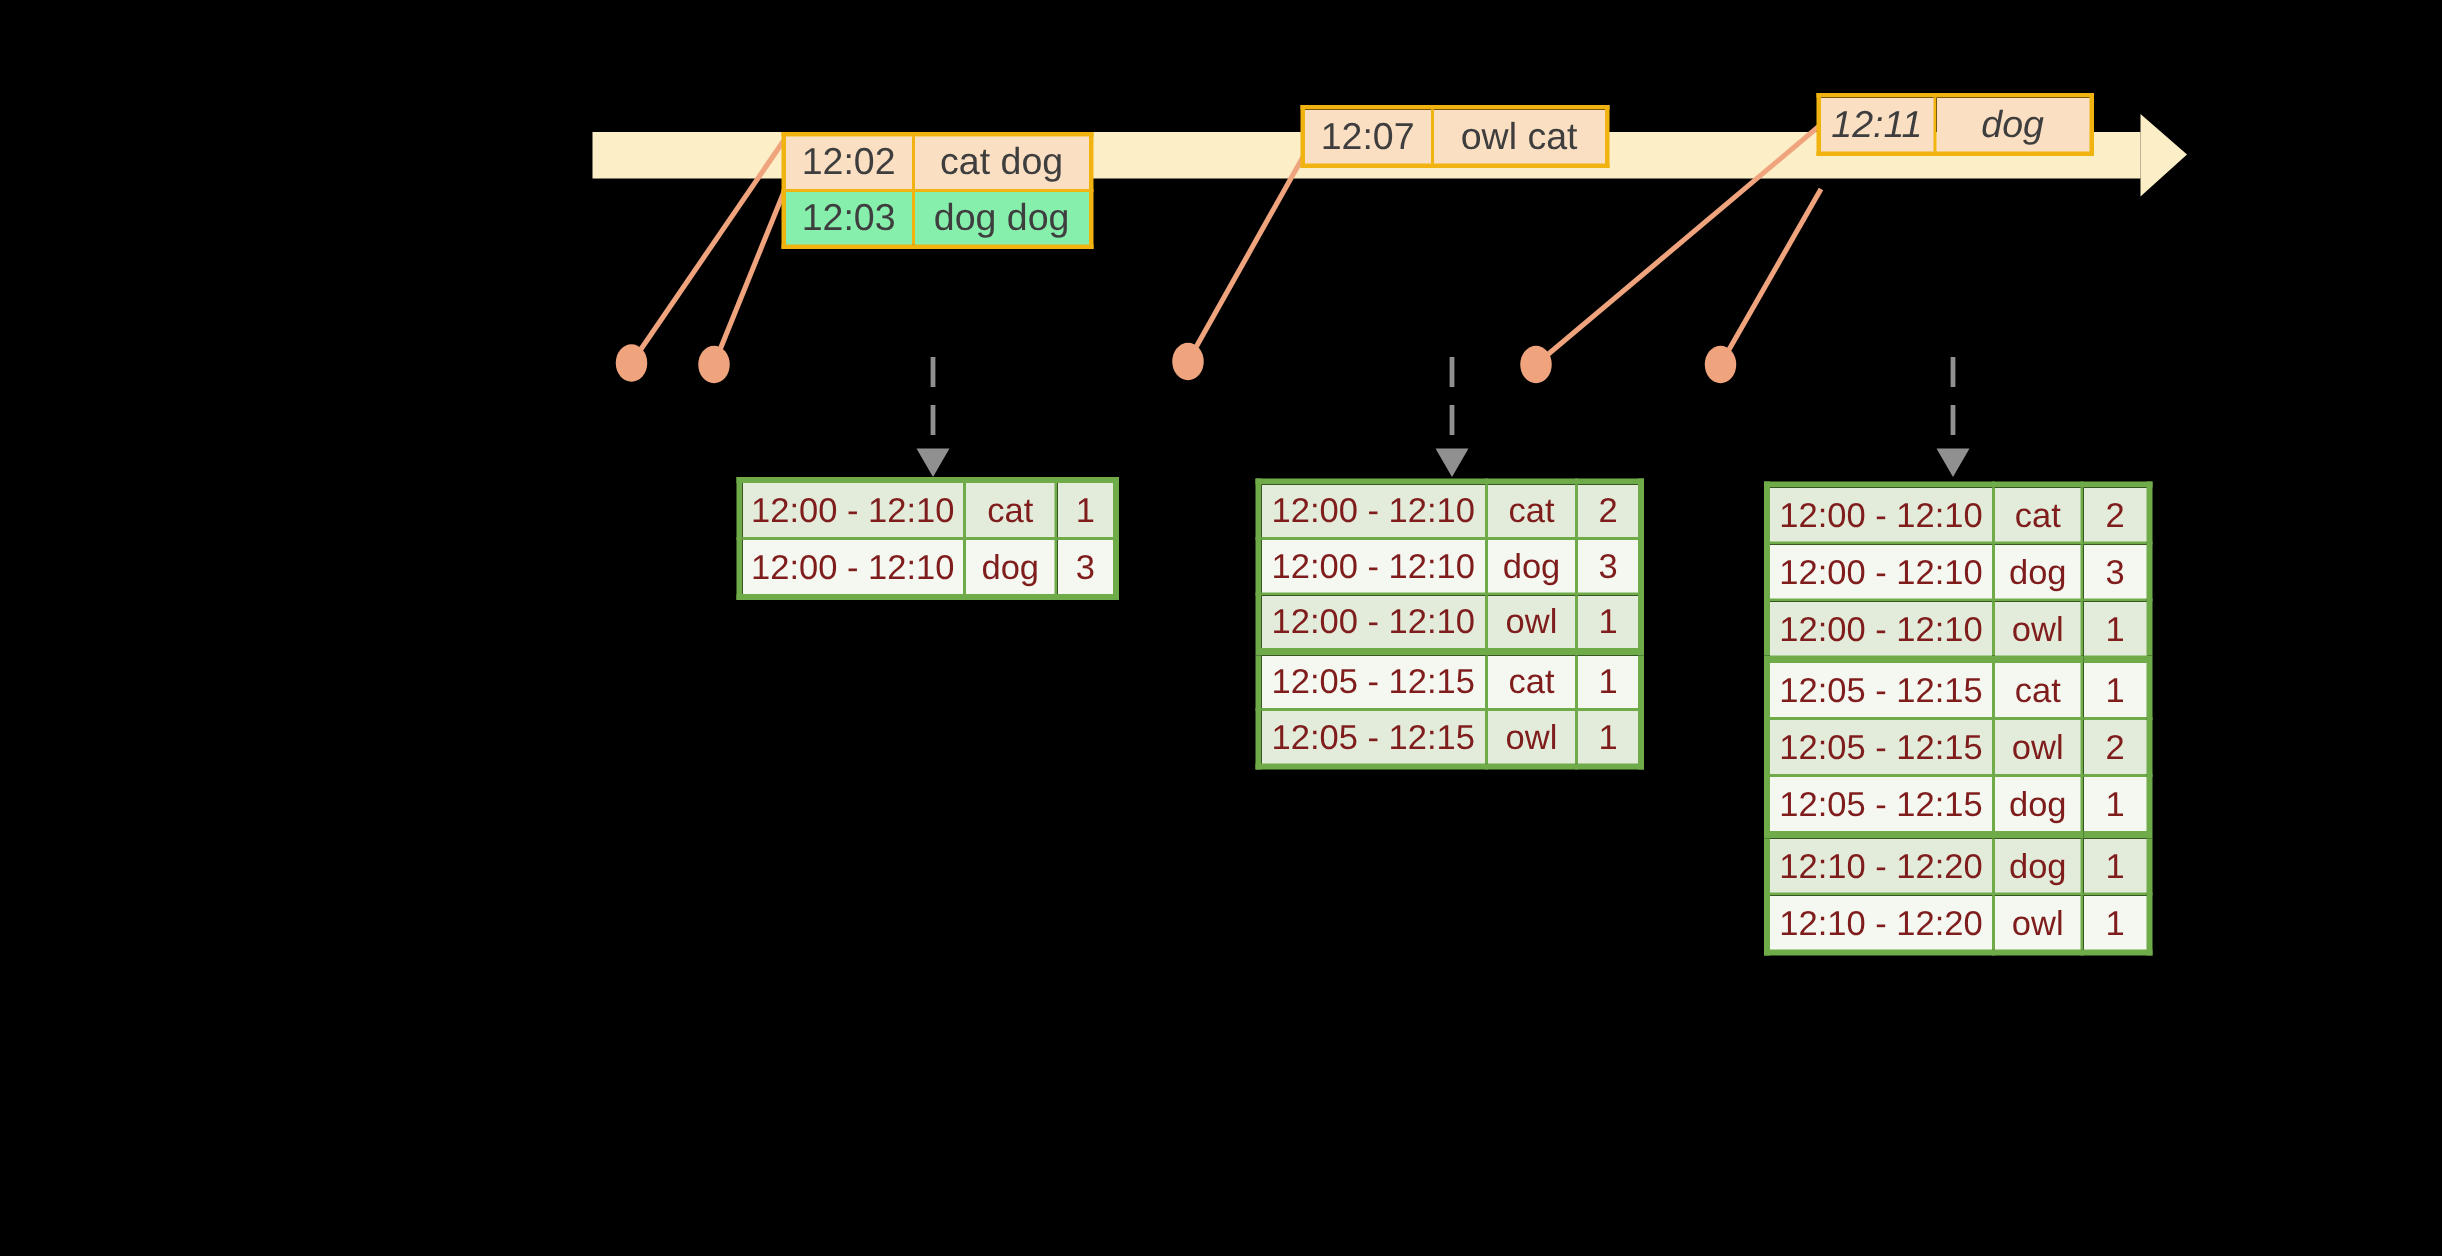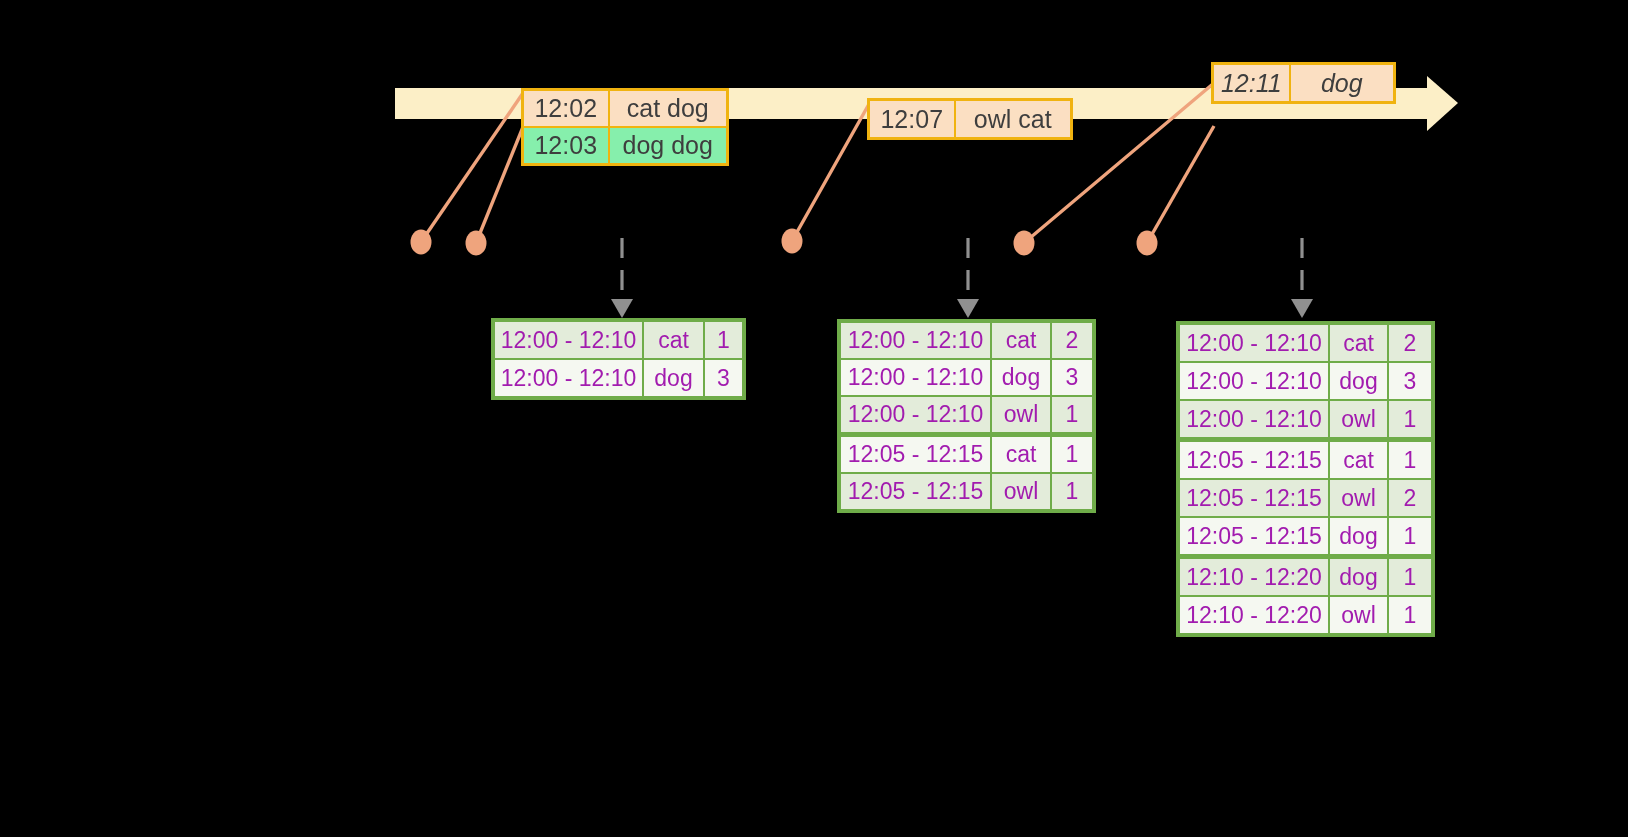--- a/index.html
+++ b/index.html
@@ -44,21 +44,21 @@
     position: absolute;
     border-collapse: collapse;
     table-layout: fixed;
     border: 4px solid #6FAC49;
   }
   table.rtable td {
     border: 2px solid #6FAC49;
     text-align: center;
     vertical-align: middle;
     font-size: 23px;
-    color: #a21caf;
+    color: #7f1d1d;
     padding: 0;
     overflow: hidden;
     white-space: nowrap;
   }
   tr.row-green td { background: #E3ECDA; }
   tr.row-white td { background: #F5F8F1; }
   tr.group-end td { border-bottom: 5px solid #6FAC49; }
   table.etable#et1 td { height: 35px; }
   table.etable#et2 td { height: 36px; }
   table.etable#et3 td { height: 36px; }
@@ -114,21 +114,21 @@
       <td>12:02</td>
       <td>cat dog</td>
     </tr>
     <tr class="row-lite">
       <td>12:03</td>
       <td>dog dog</td>
     </tr>
   </tbody>
     </table>
 
-  <table class="etable" id="et2" style="left:867px; top:98px;">
+  <table class="etable" id="et2" style="left:867px; top:70px;">
     <colgroup>
         <col style="width:86px">
         <col style="width:117px">
       </colgroup>
     <tbody>
         <tr class="row-dark">
       <td>12:07</td>
       <td>owl cat</td>
     </tr>
   </tbody>

